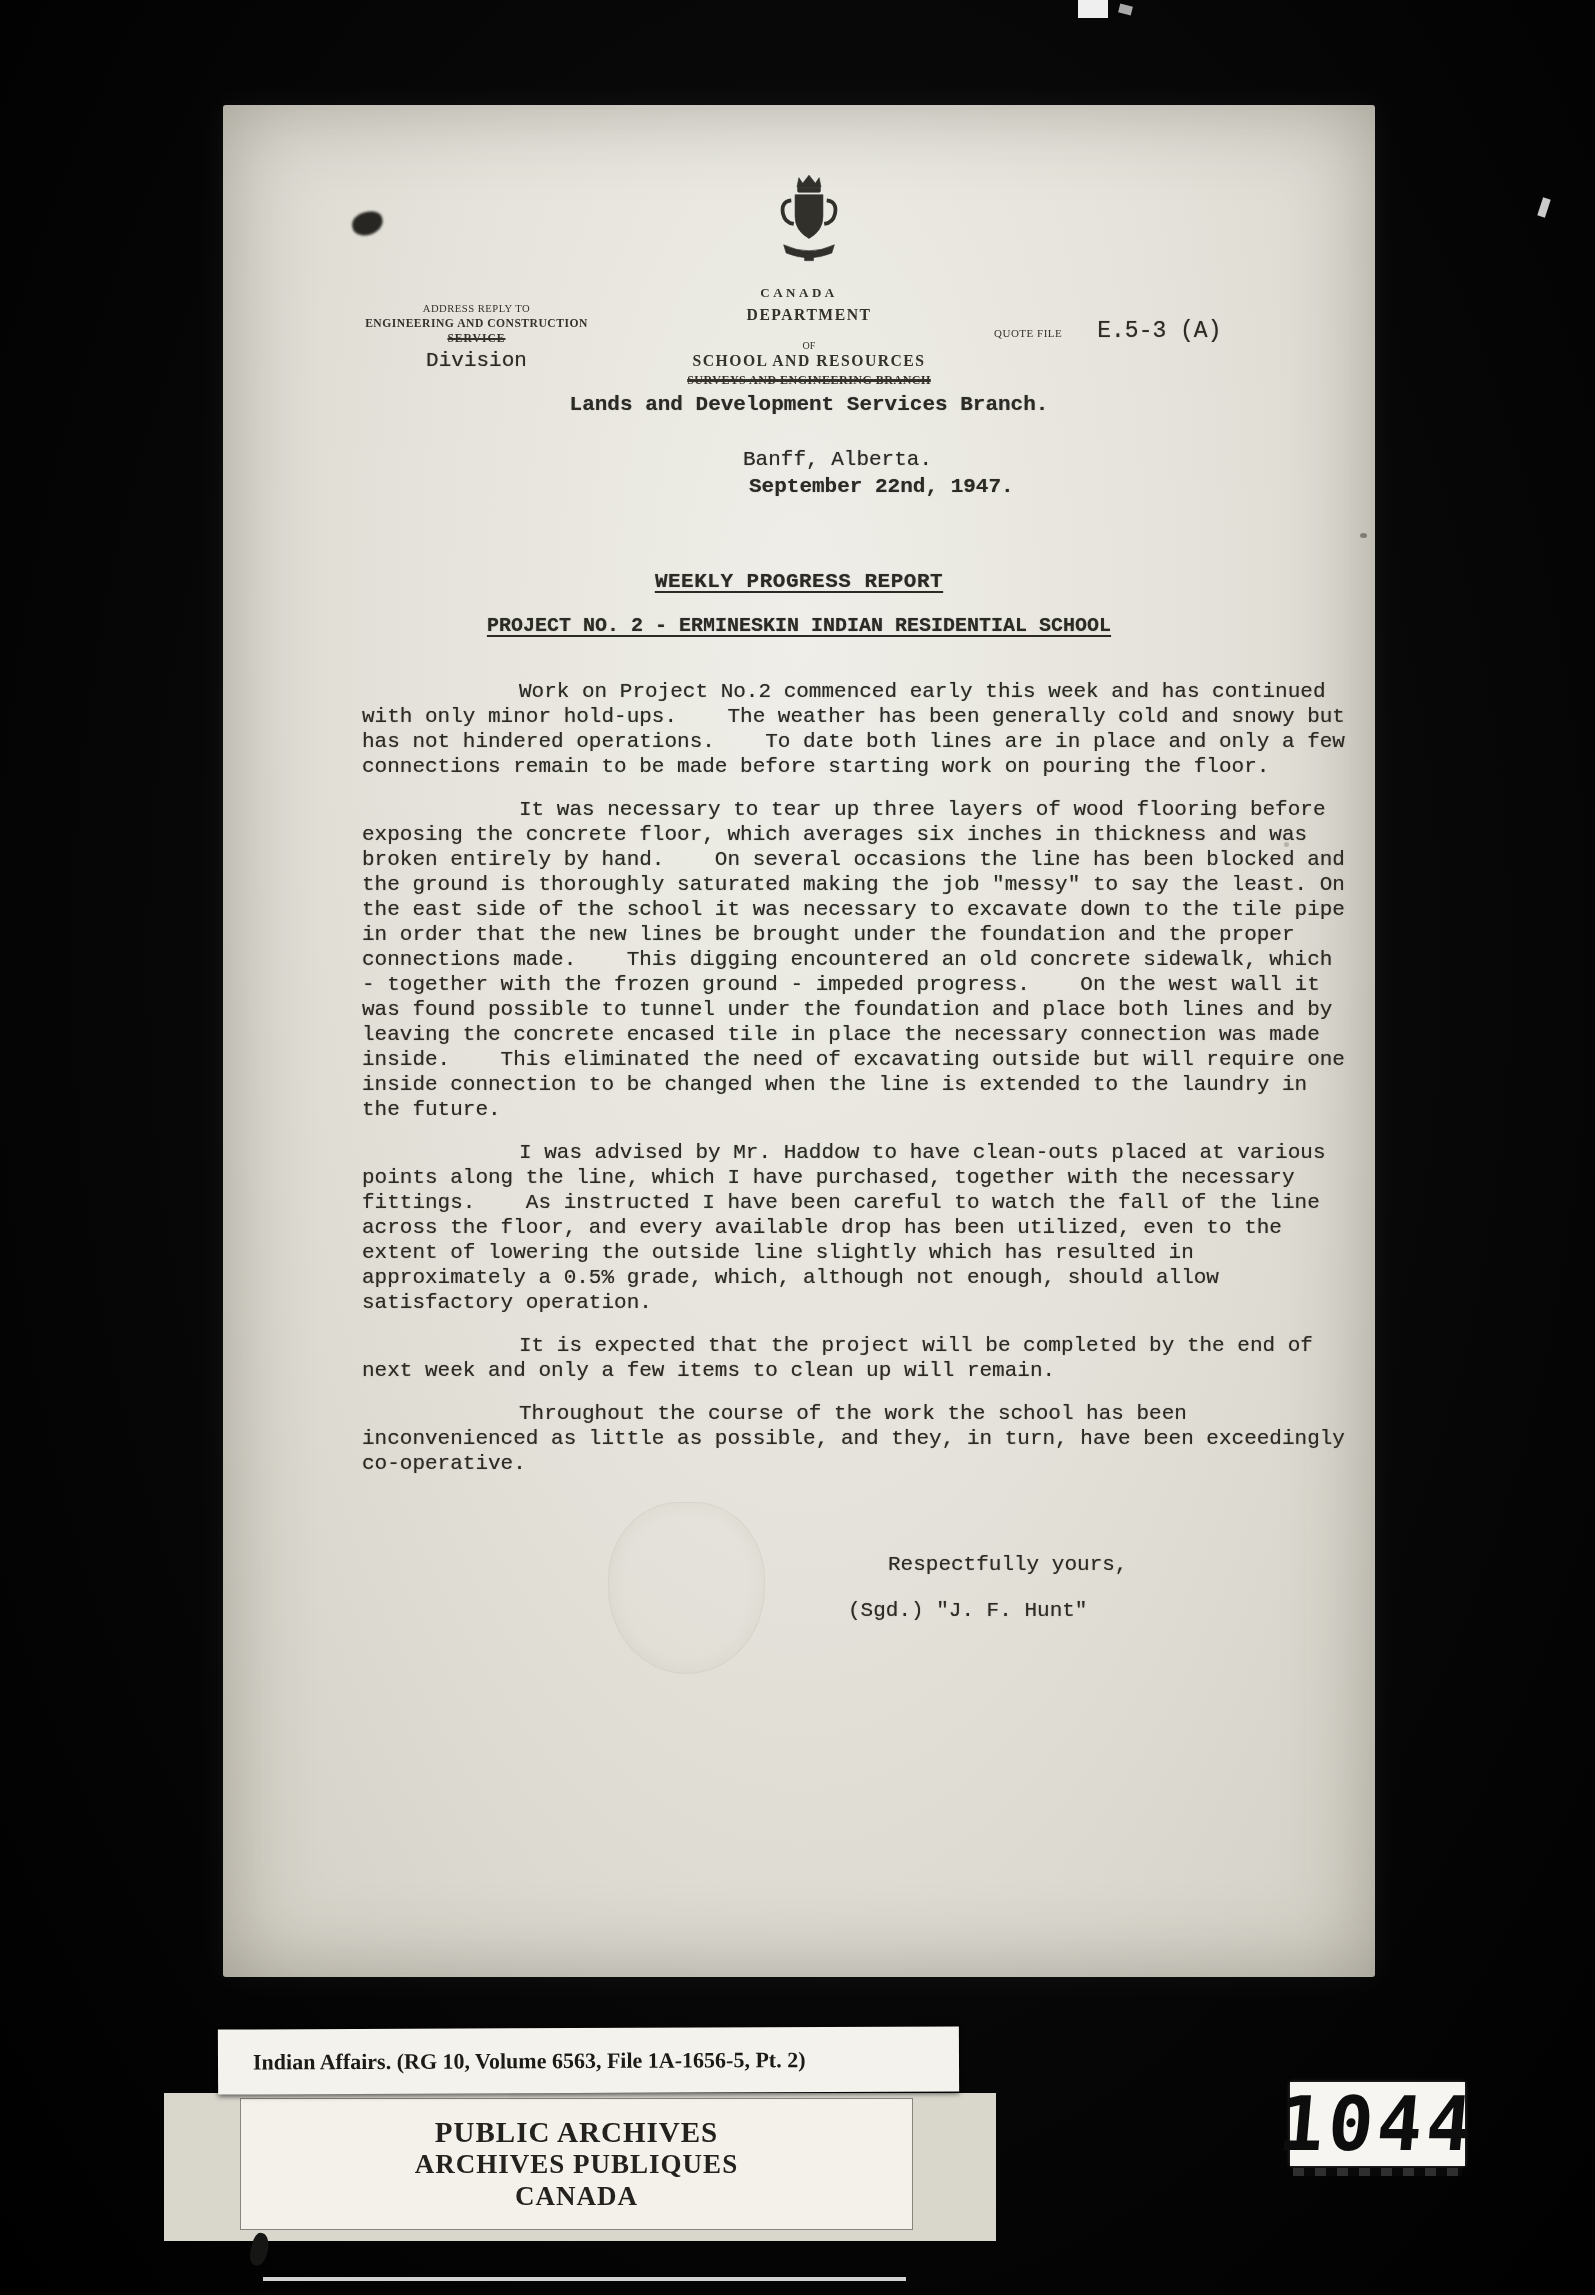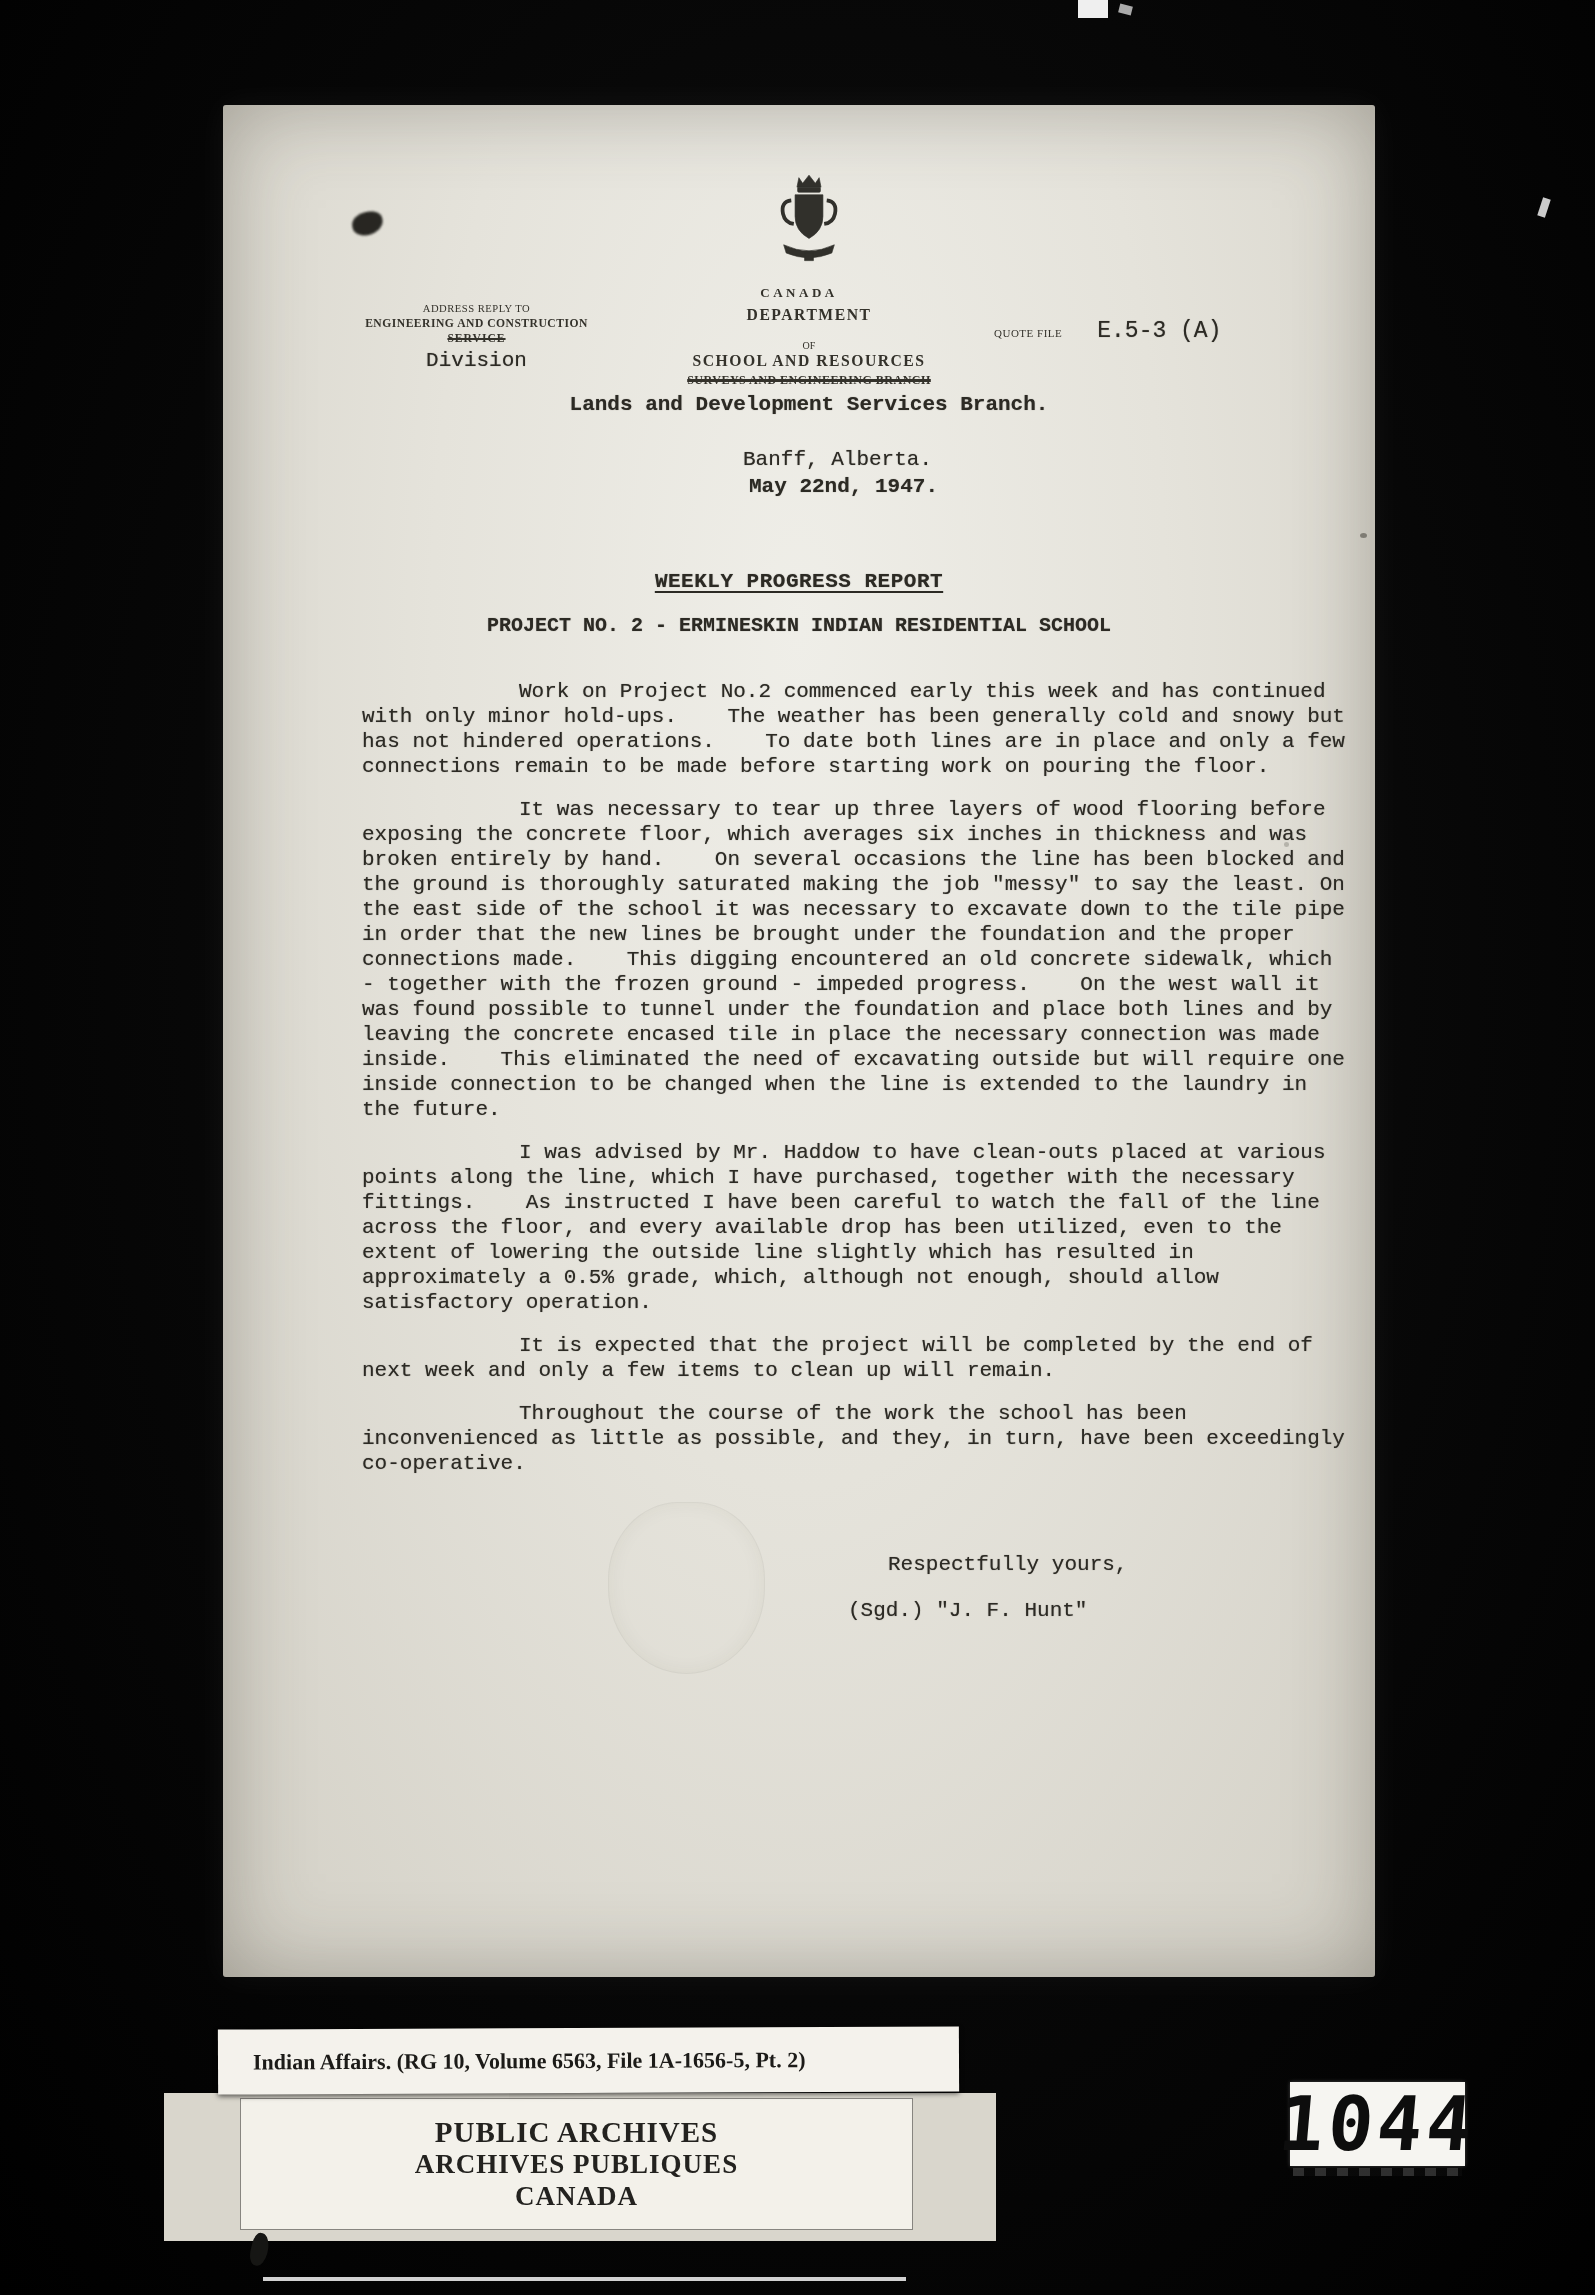--- a/index.html
+++ b/index.html
@@ -66,21 +66,21 @@
   .date  { position:absolute; left:526px; top:370px; font-size:21px; font-weight:bold; }
 
   .title {
     position:absolute; left:0; top:465px; width:1152px; text-align:center;
     font-size:21px; font-weight:bold; letter-spacing:0.5px;
     text-decoration: underline; text-decoration-thickness:1.5px; text-underline-offset:4px;
   }
   .subtitle {
     position:absolute; left:0; top:509px; width:1152px; text-align:center;
     font-size:20px; font-weight:bold;
-    text-decoration-thickness:1.5px; text-underline-offset:4px;
+    text-decoration: underline; text-decoration-thickness:1.5px; text-underline-offset:4px;
   }
 
   .body-col { position:absolute; left:139px; top:574px; width:987px; }
   .body-col p {
     margin:0 0 18px 0;
     font-size:21px; line-height:25px;
     text-indent:157px;
     white-space:pre-wrap;
   }
   .closing   { position:absolute; left:665px; top:1448px; font-size:21px; }
@@ -187,21 +187,21 @@
     <div class="dept-struck serifhead">SURVEYS AND ENGINEERING BRANCH</div>
     <div class="dept-branch typed">Lands and Development Services Branch.</div>
   </div>
 
   <div class="quote-block">
     <span class="quote-label serifhead">QUOTE FILE</span>
     <span class="quote-number typed">E.5-3 (A)</span>
   </div>
 
   <div class="place typed">Banff, Alberta.</div>
-  <div class="date typed">May 22nd, 1947.</div>
+  <div class="date typed">September 22nd, 1947.</div>
 
   <div class="title typed">WEEKLY PROGRESS REPORT</div>
   <div class="subtitle typed">PROJECT NO. 2 - ERMINESKIN INDIAN RESIDENTIAL SCHOOL</div>
 
   <div class="body-col">
     <p class="typed">Work on Project No.2 commenced early this week and has continued with only minor hold-ups.    The weather has been generally cold and snowy but has not hindered operations.    To date both lines are in place and only a few connections remain to be made before starting work on pouring the floor.</p>
     <p class="typed">It was necessary to tear up three layers of wood flooring before exposing the concrete floor, which averages six inches in thickness and was broken entirely by hand.    On several occasions the line has been blocked and the ground is thoroughly saturated making the job "messy" to say the least. On the east side of the school it was necessary to excavate down to the tile pipe in order that the new lines be brought under the foundation and the proper connections made.    This digging encountered an old concrete sidewalk, which - together with the frozen ground - impeded progress.    On the west wall it was found possible to tunnel under the foundation and place both lines and by leaving the concrete encased tile in place the necessary connection was made inside.    This eliminated the need of excavating outside but will require one inside connection to be changed when the line is extended to the laundry in the future.</p>
     <p class="typed">I was advised by Mr. Haddow to have clean-outs placed at various points along the line, which I have purchased, together with the necessary fittings.    As instructed I have been careful to watch the fall of the line across the floor, and every available drop has been utilized, even to the extent of lowering the outside line slightly which has resulted in approximately a 0.5% grade, which, although not enough, should allow satisfactory operation.</p>
     <p class="typed">It is expected that the project will be completed by the end of next week and only a few items to clean up will remain.</p>
     <p class="typed">Throughout the course of the work the school has been inconvenienced as little as possible, and they, in turn, have been exceedingly co-operative.</p>

